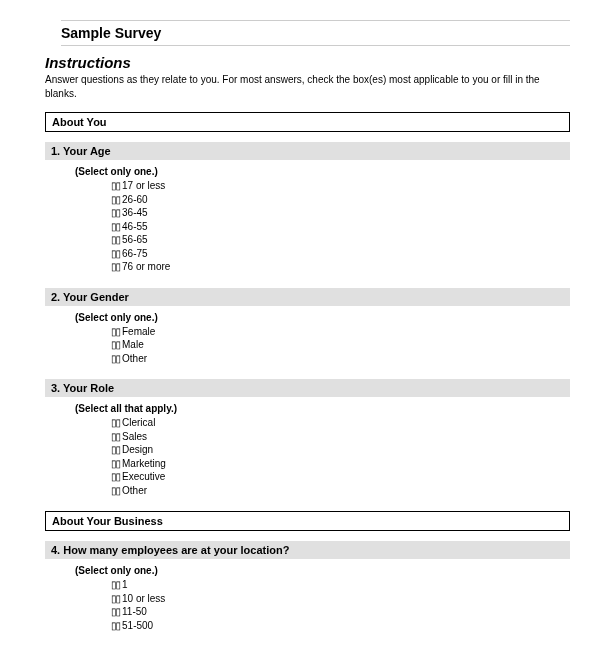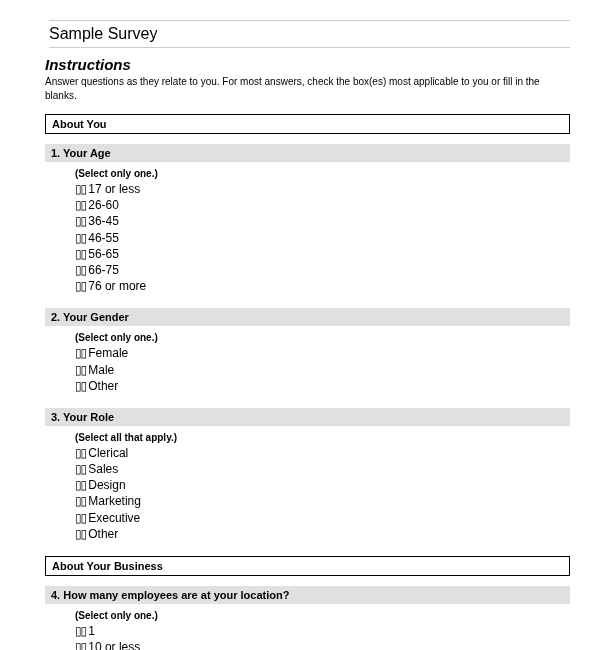--- a/index.html
+++ b/index.html
@@ -10,26 +10,26 @@
     font-size: 10px;
     color: #000;
     width: 600px;
   }
   .page {
     padding: 20px 30px 30px 45px;
     box-sizing: border-box;
     width: 600px;
   }
   .page-title {
-    font-weight: normal;
-    font-size: 16px;
+    font-weight: bold;
+    font-size: 14px;
     border-top: 1px solid #ccc;
     border-bottom: 1px solid #ccc;
     padding: 4px 0;
-    margin: 0 0 8px 4px;
+    margin: 0 0 8px 16px;
   }
   .instructions-heading {
     font-weight: bold;
     font-style: italic;
     font-size: 15px;
     margin: 6px 0 2px 0;
   }
   .instructions-text {
     font-size: 10px;
     line-height: 1.35;
@@ -54,23 +54,24 @@
   }
   .question-body {
     padding: 4px 0 0 30px;
   }
   .question-hint {
     font-weight: bold;
     font-size: 10px;
     margin: 2px 0 2px 0;
   }
   .option {
-    font-size: 12px;
+    font-size: 10px;
     line-height: 1.35;
     white-space: nowrap;
+    margin-left: 36px;
   }
   .option-box {
     font-family: inherit;
     letter-spacing: -1px;
     margin-right: 2px;
   }
 </style>
 </head>
 <body>
 

